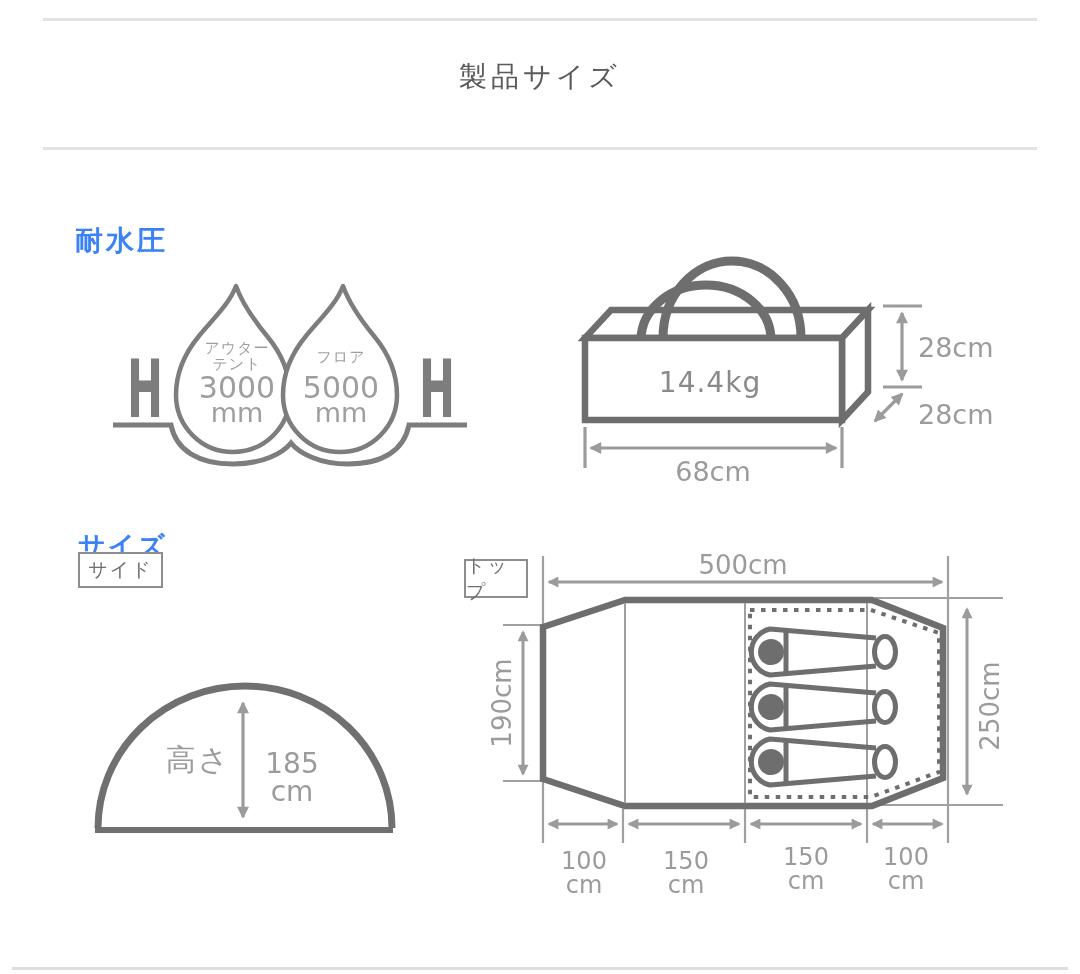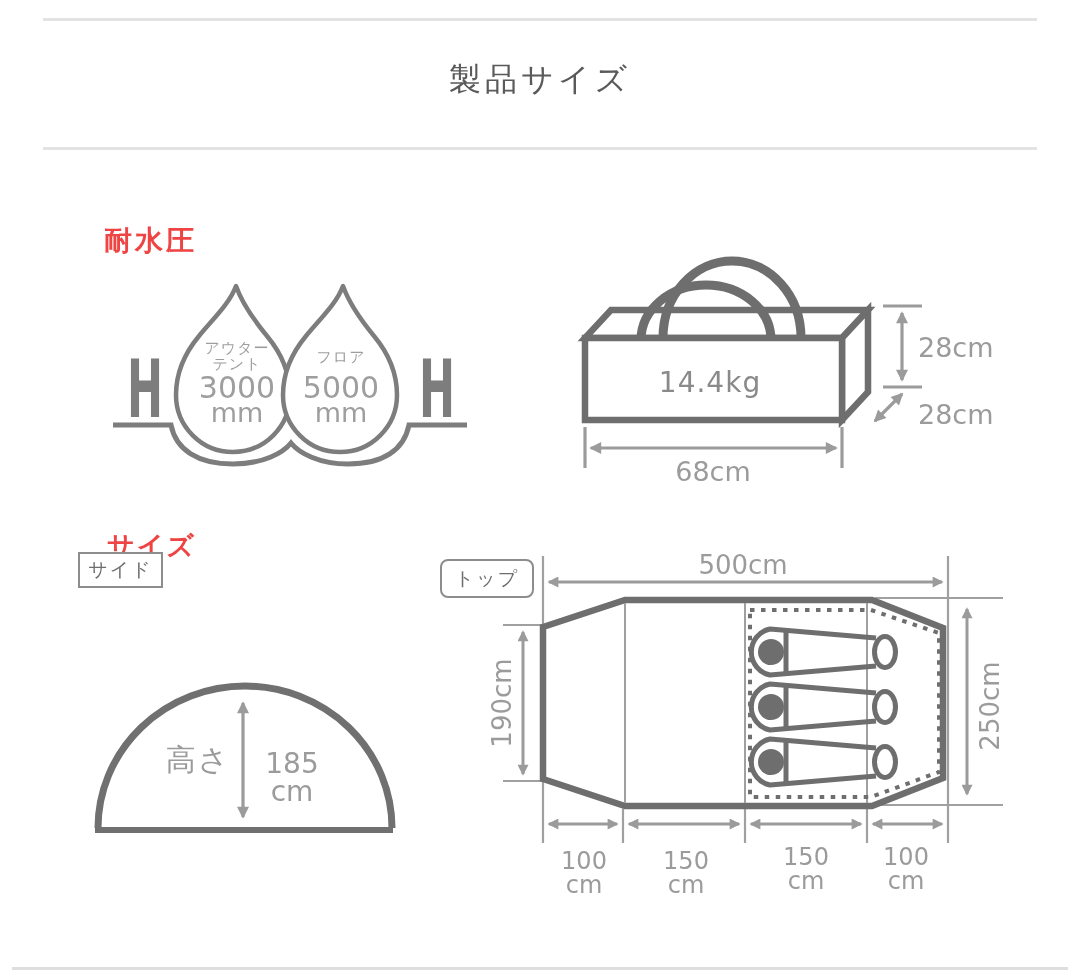--- a/index.html
+++ b/index.html
@@ -3,24 +3,24 @@
 <meta charset="utf-8">
 <style>
   html,body{margin:0;padding:0;background:#fff;}
   .page{
     position:relative;width:1080px;height:974px;background:#ffffff;overflow:hidden;
     font-family:"DejaVu Sans","Liberation Sans",sans-serif;
   }
   .divider{position:absolute;height:3px;background:#e3e3e3;}
   .page-title{
     position:absolute;left:0;top:58px;width:1080px;text-align:center;
-    font-size:32px;color:#5a5a5a;letter-spacing:4px;font-weight:400;
+    font-size:28px;color:#5a5a5a;letter-spacing:4px;font-weight:400;
   }
   .section-heading{
-    position:absolute;font-size:27px;color:#ef4444;font-weight:600;letter-spacing:2px;margin-left:29px;
+    position:absolute;font-size:27px;color:#3b82f6;font-weight:600;letter-spacing:2px;
   }
   .view-tag{
     position:absolute;border:2px solid #8d8d8d;background:#fff;color:#6e6e6e;
     display:flex;align-items:center;justify-content:center;
     font-size:19px;letter-spacing:2px;font-weight:500;box-sizing:border-box;
   }
   svg{position:absolute;overflow:visible;}
   svg text{font-family:"DejaVu Sans","Liberation Sans",sans-serif;}
   .dim-text{fill:#9b9b9b;}
   .drop-text{fill:#9e9e9e;}
@@ -33,21 +33,21 @@
   <div class="divider" style="left:43px;top:18px;width:994px;"></div>
   <div class="divider" style="left:43px;top:147px;width:994px;"></div>
   <div class="divider" style="left:12px;top:967px;width:1056px;background:#dedede;"></div>
 
   <div class="page-title">製品サイズ</div>
 
   <div class="section-heading" style="left:75px;top:222px;letter-spacing:3px;font-size:28px;">耐水圧</div>
   <div class="section-heading" style="left:78px;top:528px;">サイズ</div>
 
   <div class="view-tag" style="left:78px;top:552px;width:85px;height:36px;">サイド</div>
-  <div class="view-tag" style="left:440px;top:559px;width:94px;height:39px;border-radius:8px;">トップ</div>
+  <div class="view-tag" style="left:464px;top:559px;width:64px;height:39px;">トップ</div>
 
   <svg style="left:95px;top:255px;" width="378" height="225" viewBox="95 255 378 225">
 
     <path d="M 113,425 H 171 C 176,450 198,464 233,464 C 263,464 283,453 291,443
              C 299,453 319,464 348,464 C 383,464 404,450 409,425 H 467" fill="none" stroke="#7d7d7d" stroke-width="5"></path>
 
     <text x="145" y="417" text-anchor="middle" font-size="80" font-weight="bold" fill="#7d7d7d" textLength="36" lengthAdjust="spacingAndGlyphs">H</text>
     <text x="437" y="417" text-anchor="middle" font-size="80" font-weight="bold" fill="#7d7d7d" textLength="36" lengthAdjust="spacingAndGlyphs">H</text>
 
     <path d="M 236,286 C 230,303 213,319 199,336 C 184,354 176,373 176,395

